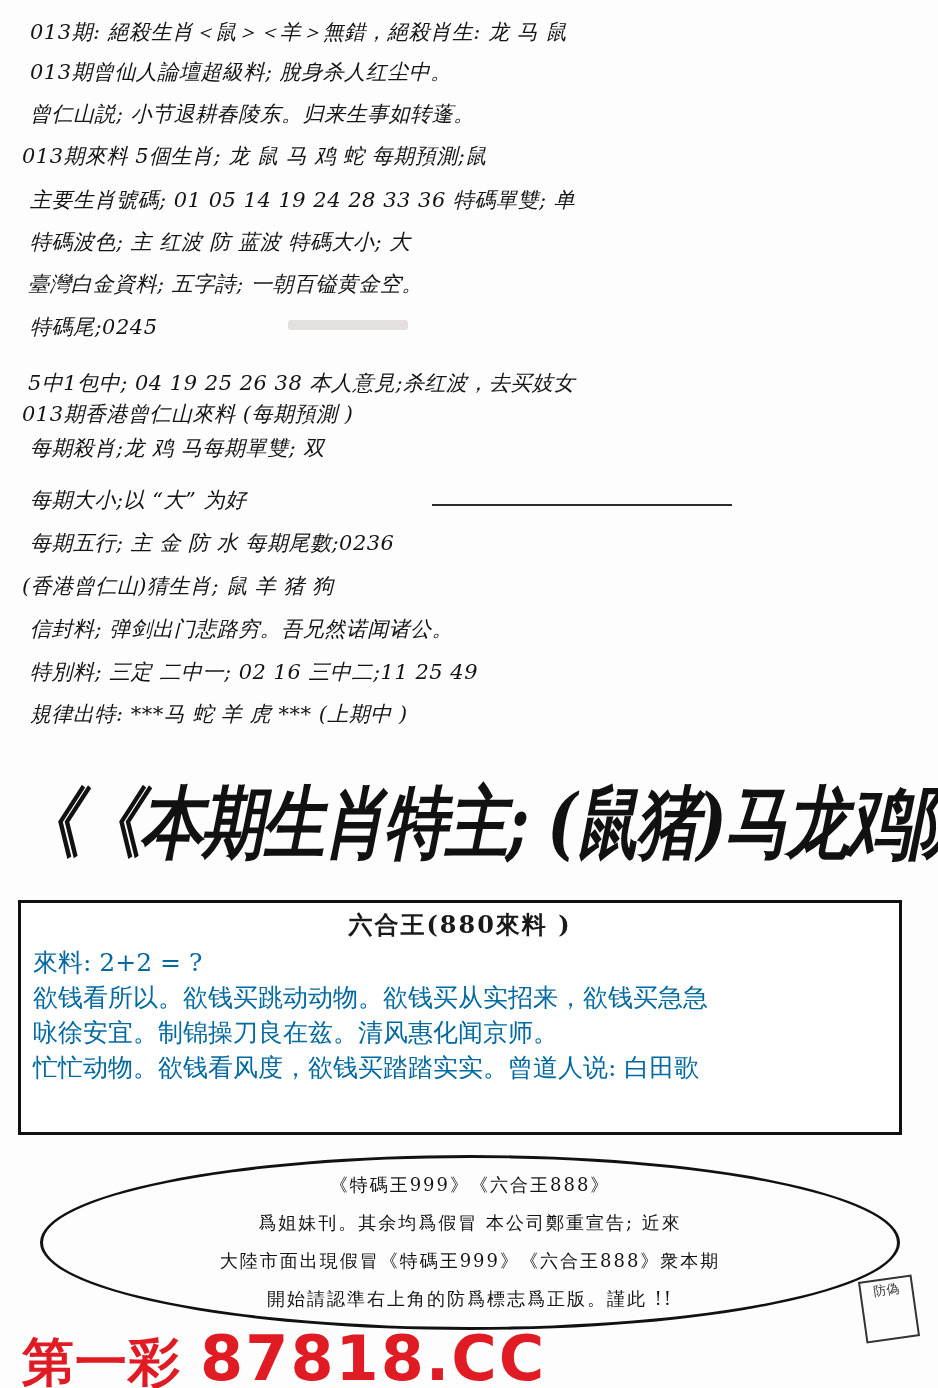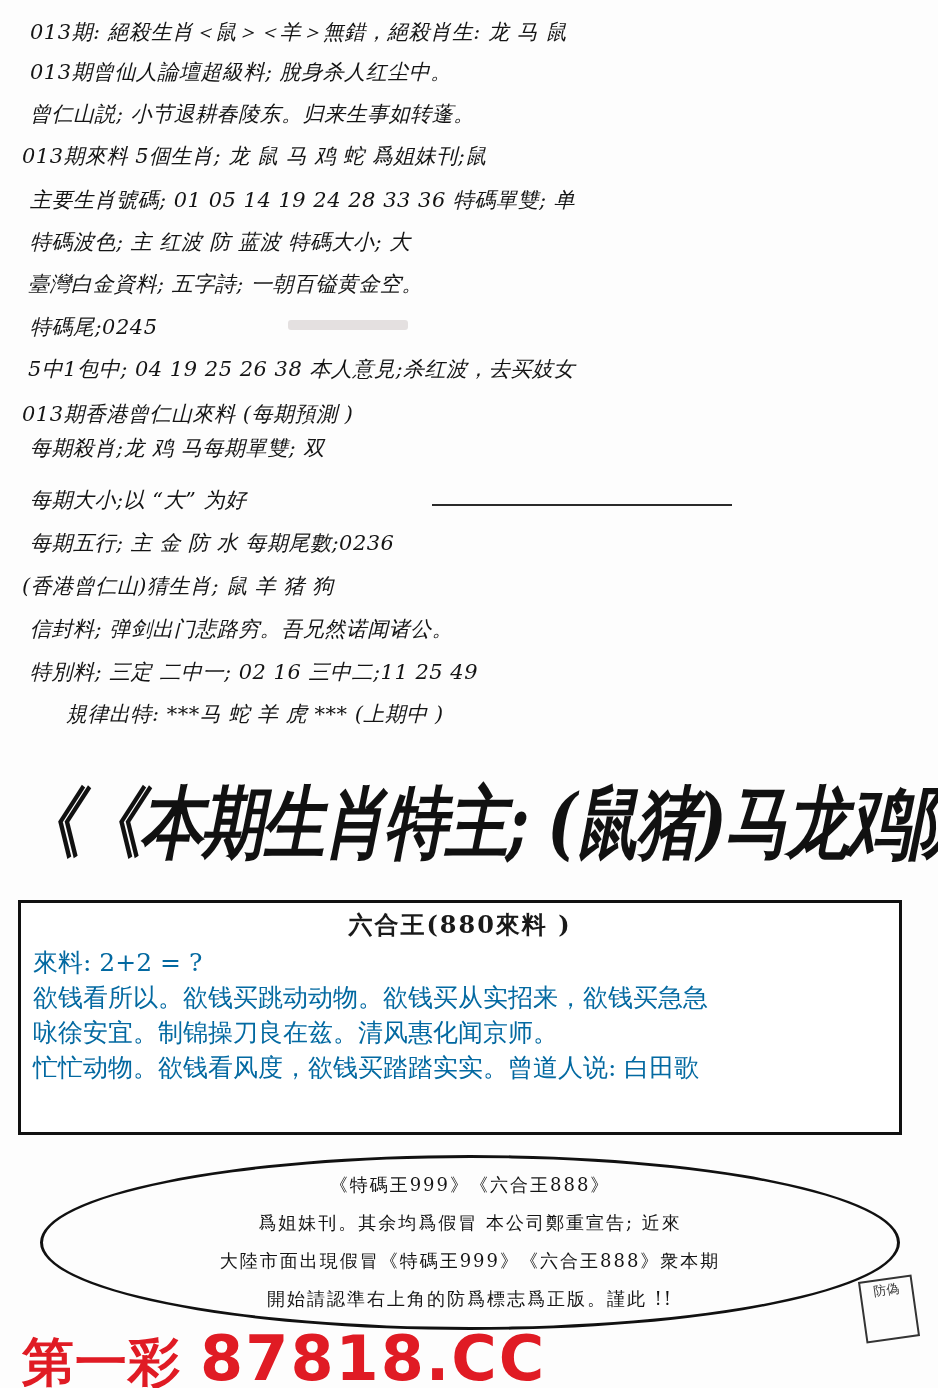--- a/index.html
+++ b/index.html
@@ -151,34 +151,34 @@
   }
 </style>
 </head>
 <body>
 
 <div class="page">
 
   <div class="line l-md ital" style="left:30px;  top:18px;">013期:  絕殺生肖＜鼠＞＜羊＞無錯，絕殺肖生: 龙   马   鼠</div>
   <div class="line l-md ital" style="left:30px;  top:58px;">013期曾仙人論壇超級料; 脫身杀人红尘中。</div>
   <div class="line l-md ital" style="left:30px;  top:100px;">曾仁山説; 小节退耕春陵东。归来生事如转蓬。</div>
-  <div class="line l-md ital" style="left:22px;  top:142px;">013期來料 5個生肖;  龙  鼠  马  鸡  蛇   爲姐妹刊;鼠</div>
+  <div class="line l-md ital" style="left:22px;  top:142px;">013期來料 5個生肖;  龙  鼠  马  鸡  蛇   每期預測;鼠</div>
   <div class="line l-md ital" style="left:30px;  top:186px;">主要生肖號碼; 01 05 14 19 24 28 33 36 特碼單雙; 单</div>
   <div class="line l-md ital" style="left:30px;  top:228px;">特碼波色; 主  红波  防 蓝波 特碼大小; 大</div>
   <div class="line l-md ital" style="left:28px;  top:270px;">臺灣白金資料;  五字詩; 一朝百镒黄金空。</div>
   <div class="line l-md ital" style="left:30px;  top:313px;">特碼尾;0245</div>
-  <div class="line l-md ital" style="left:28px;  top:355px;">5中1包中;  04 19 25 26 38  本人意見;杀红波，去买妓女</div>
+  <div class="line l-md ital" style="left:28px;  top:369px;">5中1包中;  04 19 25 26 38  本人意見;杀红波，去买妓女</div>
   <div class="line l-md ital" style="left:22px;  top:400px;">013期香港曾仁山來料 (每期預測 )</div>
   <div class="line l-md ital" style="left:30px;  top:434px;">每期殺肖;龙   鸡    马每期單雙; 双</div>
   <div class="line l-md ital" style="left:30px;  top:486px;">每期大小;以 “大” 为好</div>
   <div class="line l-md ital" style="left:30px;  top:529px;">每期五行; 主  金  防 水  每期尾數;0236</div>
   <div class="line l-md ital" style="left:22px;  top:572px;">(香港曾仁山)猜生肖;  鼠  羊  猪   狗</div>
   <div class="line l-md ital" style="left:30px;  top:615px;">信封料; 弹剑出门悲路穷。吾兄然诺闻诸公。</div>
   <div class="line l-md ital" style="left:30px;  top:658px;">特別料;  三定   二中一;  02   16   三中二;11   25   49</div>
-  <div class="line l-md ital" style="left:30px;  top:700px;margin-left:36px;">規律出特:   ***马  蛇  羊  虎 ***  (上期中 )</div>
+  <div class="line l-md ital" style="left:30px;  top:700px;">規律出特:   ***马  蛇  羊  虎 ***  (上期中 )</div>
 
   <div class="smudge" style="left:288px; top:320px; width:120px; height:10px;"></div>
   <div class="strike" style="left:432px; top:504px; width:300px;"></div>
 
   <div class="headline">《《本期生肖特主; (鼠猪)马龙鸡防羊虎蛇》》</div>
 
   <div class="box">
     <div class="box-title">六合王(880來料 )</div>
     <div class="box-body">
       <div class="box-line">來料:  2+2 = ?</div>

